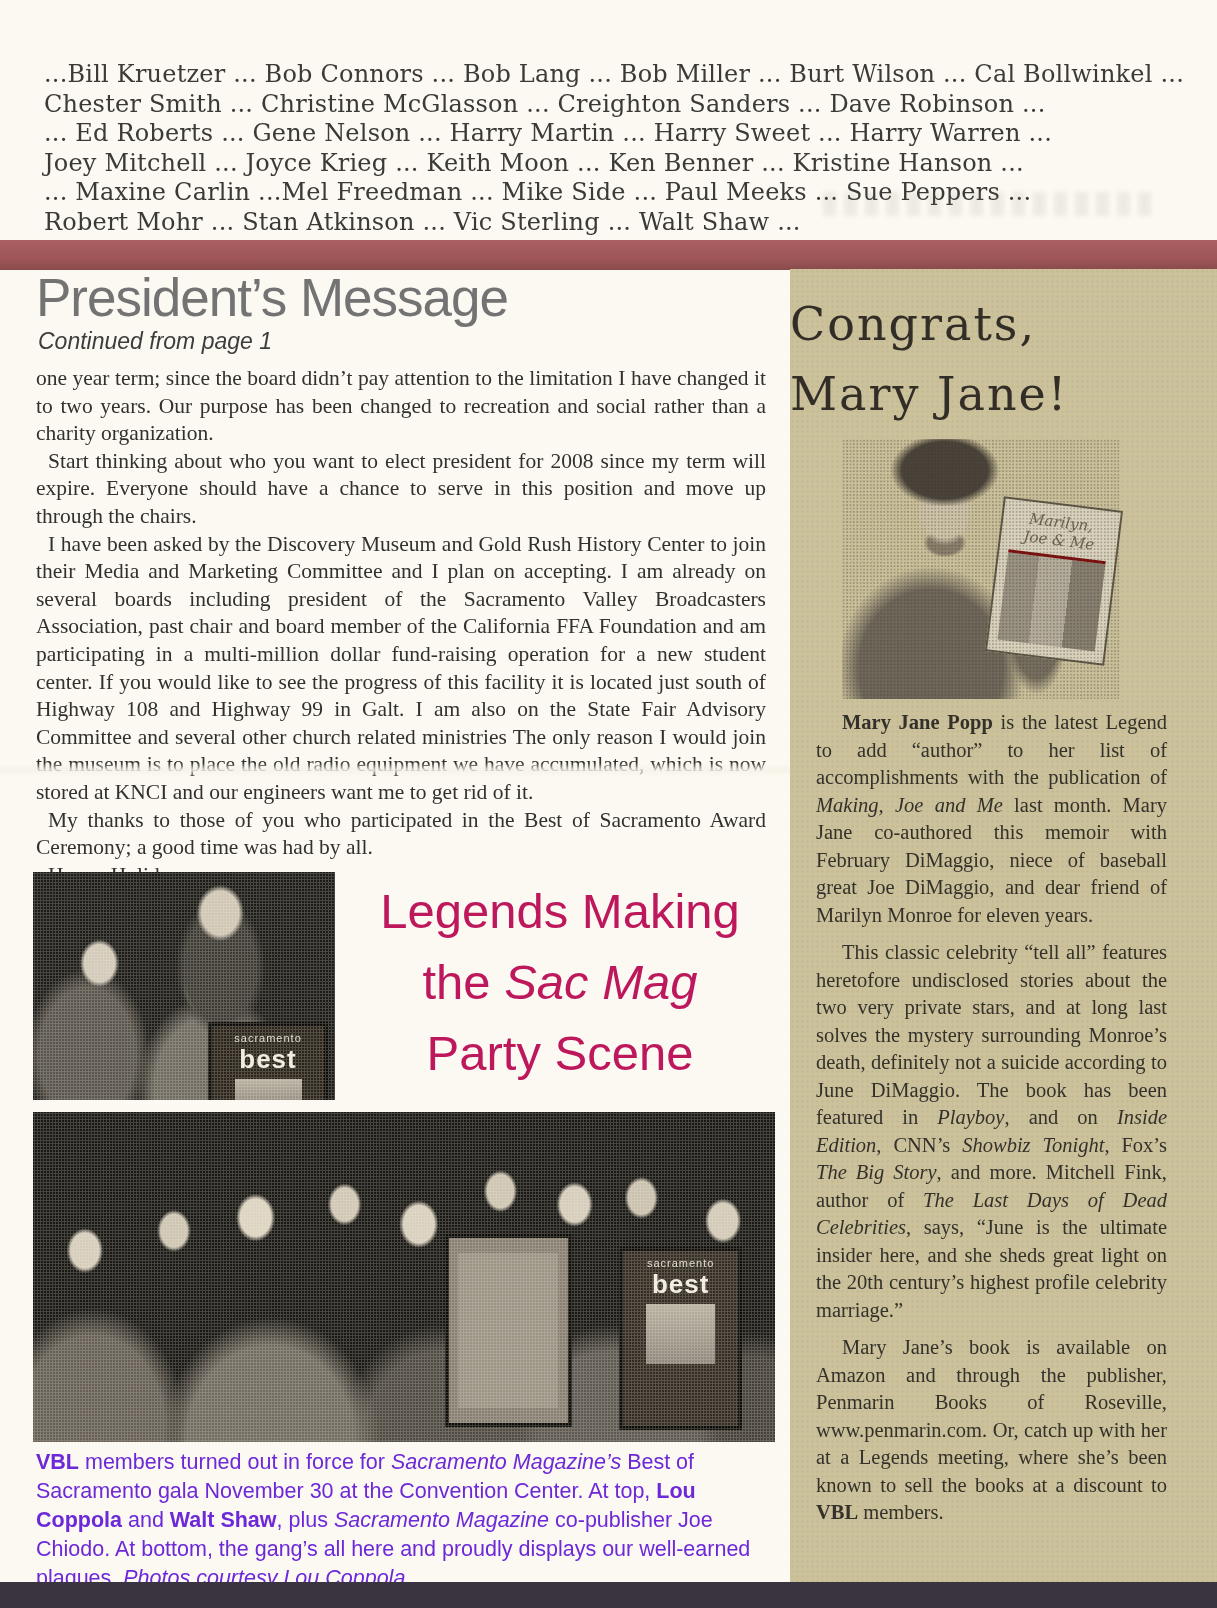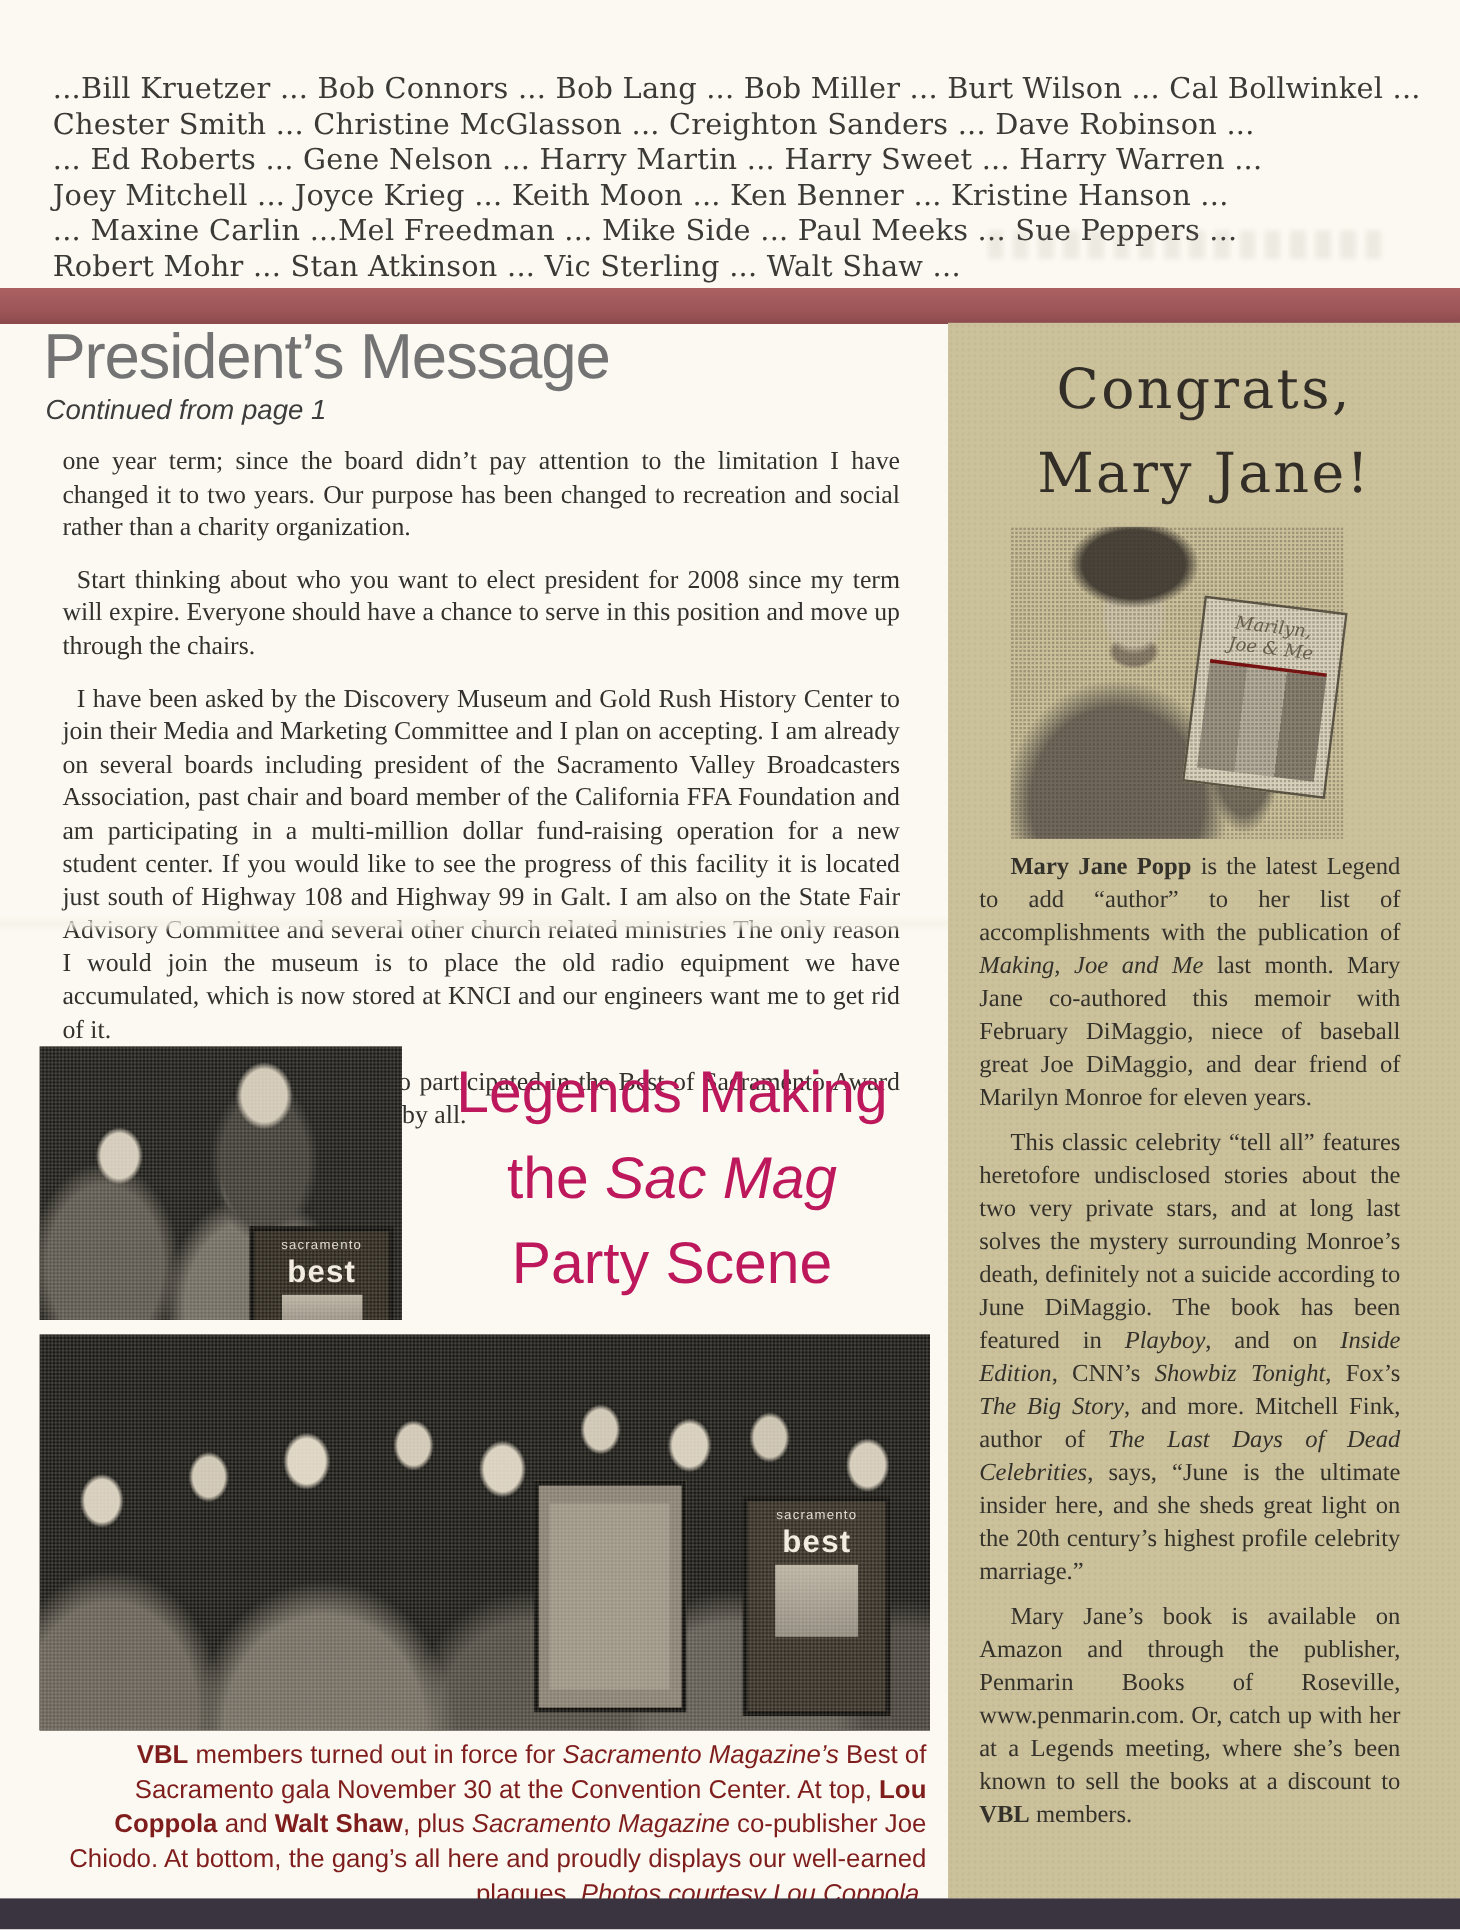--- a/index.html
+++ b/index.html
@@ -14,21 +14,21 @@
   
   .redbar{position:absolute;left:0;top:240px;width:1217px;height:30px;
           background:linear-gradient(#ab6062,#9d5557 65%,#8a4a4c);}
 
   
   .left-col{position:absolute;left:36px;top:270px;width:730px;color:#32312d;}
   .h-pm{margin:0;font-family:"Liberation Sans",sans-serif;font-weight:400;
         font-size:53px;line-height:1.04;letter-spacing:-1px;color:#737373;}
   .sub-pm{font-family:"Liberation Sans",sans-serif;font-size:23px;color:#3d3d3d;
           margin:3px 0 10px 2px;font-style:italic;}
-  .body-p{margin:16px;font-size:21.5px;line-height:27.6px;text-align:justify;}
+  .body-p{margin:0;font-size:21.5px;line-height:27.6px;text-align:justify;}
   .ind{text-indent:12px;}
   .noj{text-align:left;}
 
   
   .photo{position:absolute;overflow:hidden;}
   .photo::after{content:"";position:absolute;inset:0;
      background-image:radial-gradient(rgba(248,245,235,.20) 1px,transparent 1.35px);
      background-size:3px 3px;pointer-events:none;}
   .small-photo{left:33px;top:872px;width:302px;height:228px;background-color:#1c1b17;
      background-image:
@@ -66,28 +66,28 @@
   .pl-g2{left:79%;top:41%;width:15.5%;height:53%;background:#332c22;}
 
   
   .legends{position:absolute;left:345px;top:876px;width:430px;text-align:center;
            font-family:"Liberation Sans",sans-serif;font-size:49px;line-height:71px;
            color:#be185d;}
 
   
   .caption{position:absolute;left:36px;top:1448px;width:736px;margin:0;
            font-family:"Liberation Sans",sans-serif;font-size:21.5px;line-height:29px;
-           color:#7f1d1d;text-align:right;}
+           color:#6d28d9;text-align:left;}
 
   
   .right-col{position:absolute;left:790px;top:269px;width:427px;height:1313px;
              background:#cbc19b;
              background-image:radial-gradient(rgba(110,100,75,.07) 1px,transparent 1.5px);
              background-size:5px 5px;color:#34312a;}
-  .h-congrats{margin:0;padding-top:20px;text-align:center;
+  .h-congrats{margin:0;padding-top:20px;text-align:left;
               font-family:"DejaVu Serif",serif;font-weight:normal;
               font-size:46px;line-height:70px;letter-spacing:2px;color:#322e27;}
   .mj-photo{position:relative;margin:10px 0 0 52px;width:278px;height:260px;
      background-image:
        radial-gradient(ellipse 78px 52px at 37% 12%,#4a4339 0 55%,rgba(0,0,0,0) 70%),
        radial-gradient(ellipse 40px 48px at 37% 28%,#cdc3a9 0 55%,rgba(0,0,0,0) 70%),
        radial-gradient(ellipse 30px 20px at 37% 40%,#8a7f6b 0 55%,rgba(0,0,0,0) 72%),
        radial-gradient(ellipse 120px 130px at 32% 88%,#6e675a 0 60%,rgba(0,0,0,0) 78%),
        radial-gradient(ellipse 44px 95px at 70% 72%,#766f5f 0 55%,rgba(0,0,0,0) 72%);}
   .mj-photo::after{content:"";position:absolute;inset:0;

